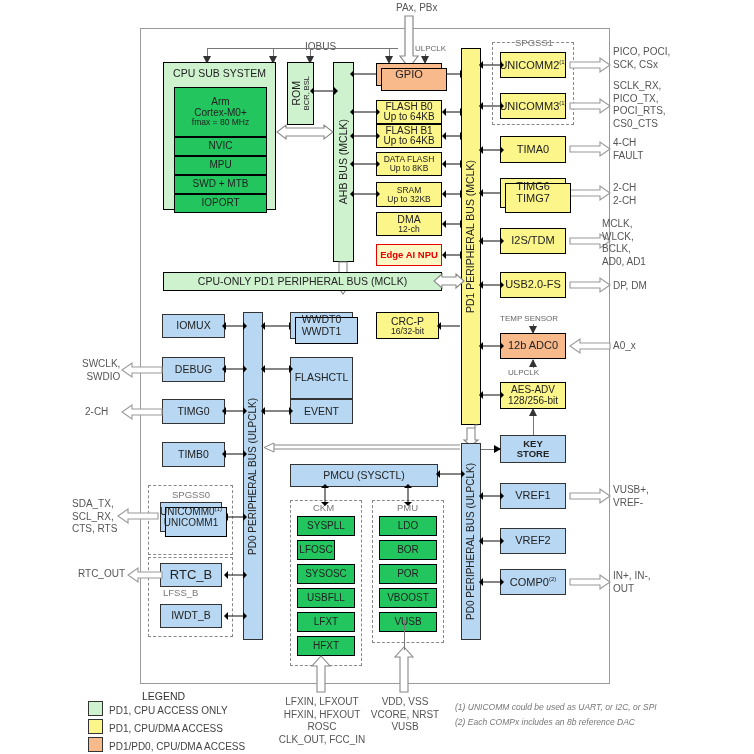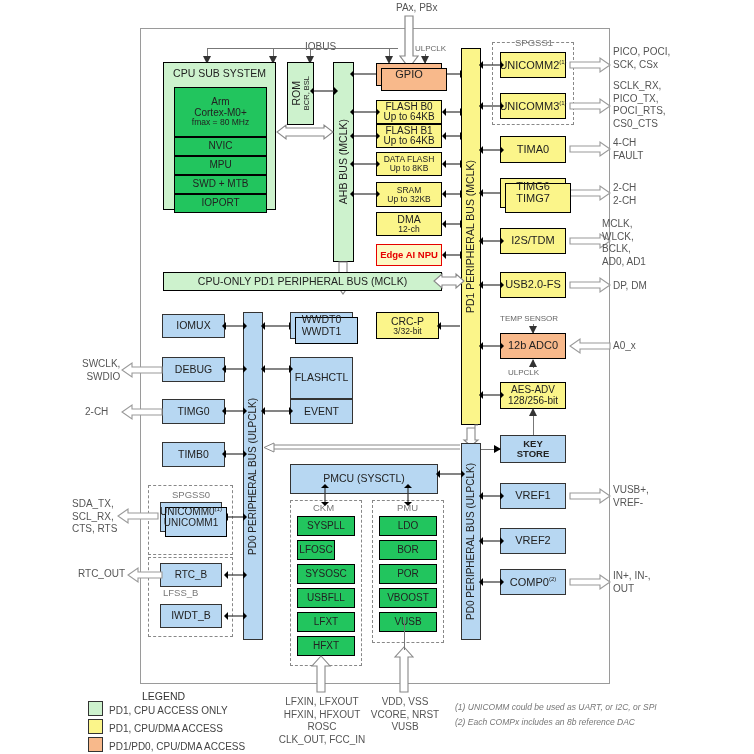--- a/index.html
+++ b/index.html
@@ -477,21 +477,21 @@
       <polygon points="24,1 24,9 28,5" fill="#000"></polygon>
     </svg>
   <svg class="arrw" style="left:265px;top:406px;width:24px;height:10px;">
       <line x1="0" y1="5" x2="24" y2="5" stroke="#333" stroke-width="1.2"></line>
       <polygon points="0,1 0,9 -4,5" fill="#000"></polygon>
       <polygon points="24,1 24,9 28,5" fill="#000"></polygon>
     </svg>
 
   <div class="blk yellow" style="left:376px;top:312px;width:63px;height:27px;">
     <span style="font-size:10.5px;">CRC-P</span>
-    <span class="sub">3/32-bit</span>
+    <span class="sub">16/32-bit</span>
   </div>
   <svg class="arrw" style="left:441px;top:321px;width:19px;height:10px;">
       <line x1="0" y1="5" x2="19" y2="5" stroke="#333" stroke-width="1.2"></line>
       <polygon points="0,1 0,9 -4,5" fill="#000"></polygon>
     </svg>
 
   <div class="dash" style="left:148px;top:485px;width:85px;height:70px;"></div>
   <div class="dashlbl" style="left:172px;top:489px;">SPGSS0</div>
   <div class="blk blue stack" style="left:160px;top:502px;width:62px;height:30px;">
     <span style="font-size:10px;"><span>UNICOMM0</span><span class="sup">(1)</span></span>
@@ -505,41 +505,41 @@
   <svg class="arrw" style="left:118px;top:509px;width:40px;height:14px;">
       <polygon points="40,4 10,4 10,0 0,7 10,14 10,10 40,10" fill="#fff" stroke="#999" stroke-width="1.1"></polygon>
     </svg>
   <div class="lbl" style="left:72px;top:498px;">SDA_TX,
 SCL_RX,
 CTS, RTS</div>
 
   <div class="dash" style="left:148px;top:557px;width:85px;height:80px;"></div>
   <div class="dashlbl" style="left:163px;top:587px;">LFSS_B</div>
   <div class="blk blue" style="left:160px;top:563px;width:62px;height:24px;">
-    <span style="font-size:10px;">RTC_B</span>
+    <span style="font-size:13px;">RTC_B</span>
   </div>
   <div class="blk blue" style="left:160px;top:604px;width:62px;height:24px;">
     <span style="font-size:10.5px;">IWDT_B</span>
   </div>
   <svg class="arrw" style="left:228px;top:570px;width:15px;height:10px;">
       <line x1="0" y1="5" x2="15" y2="5" stroke="#333" stroke-width="1.2"></line>
       <polygon points="0,1 0,9 -4,5" fill="#000"></polygon>
       <polygon points="15,1 15,9 19,5" fill="#000"></polygon>
     </svg>
   <svg class="arrw" style="left:228px;top:611px;width:15px;height:10px;">
       <line x1="0" y1="5" x2="15" y2="5" stroke="#333" stroke-width="1.2"></line>
       <polygon points="0,1 0,9 -4,5" fill="#000"></polygon>
       <polygon points="15,1 15,9 19,5" fill="#000"></polygon>
     </svg>
   <svg class="arrw" style="left:128px;top:568px;width:34px;height:14px;">
       <polygon points="34,4 10,4 10,0 0,7 10,14 10,10 34,10" fill="#fff" stroke="#999" stroke-width="1.1"></polygon>
     </svg>
   <div class="lbl" style="left:78px;top:568px;">RTC_OUT</div>
 
-  <div class="blk blue" style="left:290px;top:464px;width:148px;height:30px;">
+  <div class="blk blue" style="left:290px;top:464px;width:148px;height:23px;">
     <span style="font-size:10.5px;">PMCU (SYSCTL)</span>
   </div>
   <svg class="arrw" style="left:440px;top:469px;width:21px;height:10px;">
       <line x1="0" y1="5" x2="21" y2="5" stroke="#333" stroke-width="1.2"></line>
       <polygon points="0,1 0,9 -4,5" fill="#000"></polygon>
       <polygon points="21,1 21,9 25,5" fill="#000"></polygon>
     </svg>
 
   <svg class="arrw" style="left:264px;top:443px;width:196px;height:12px;">
     <line x1="10" y1="6" x2="196" y2="6" stroke="#888" stroke-width="1"></line>

